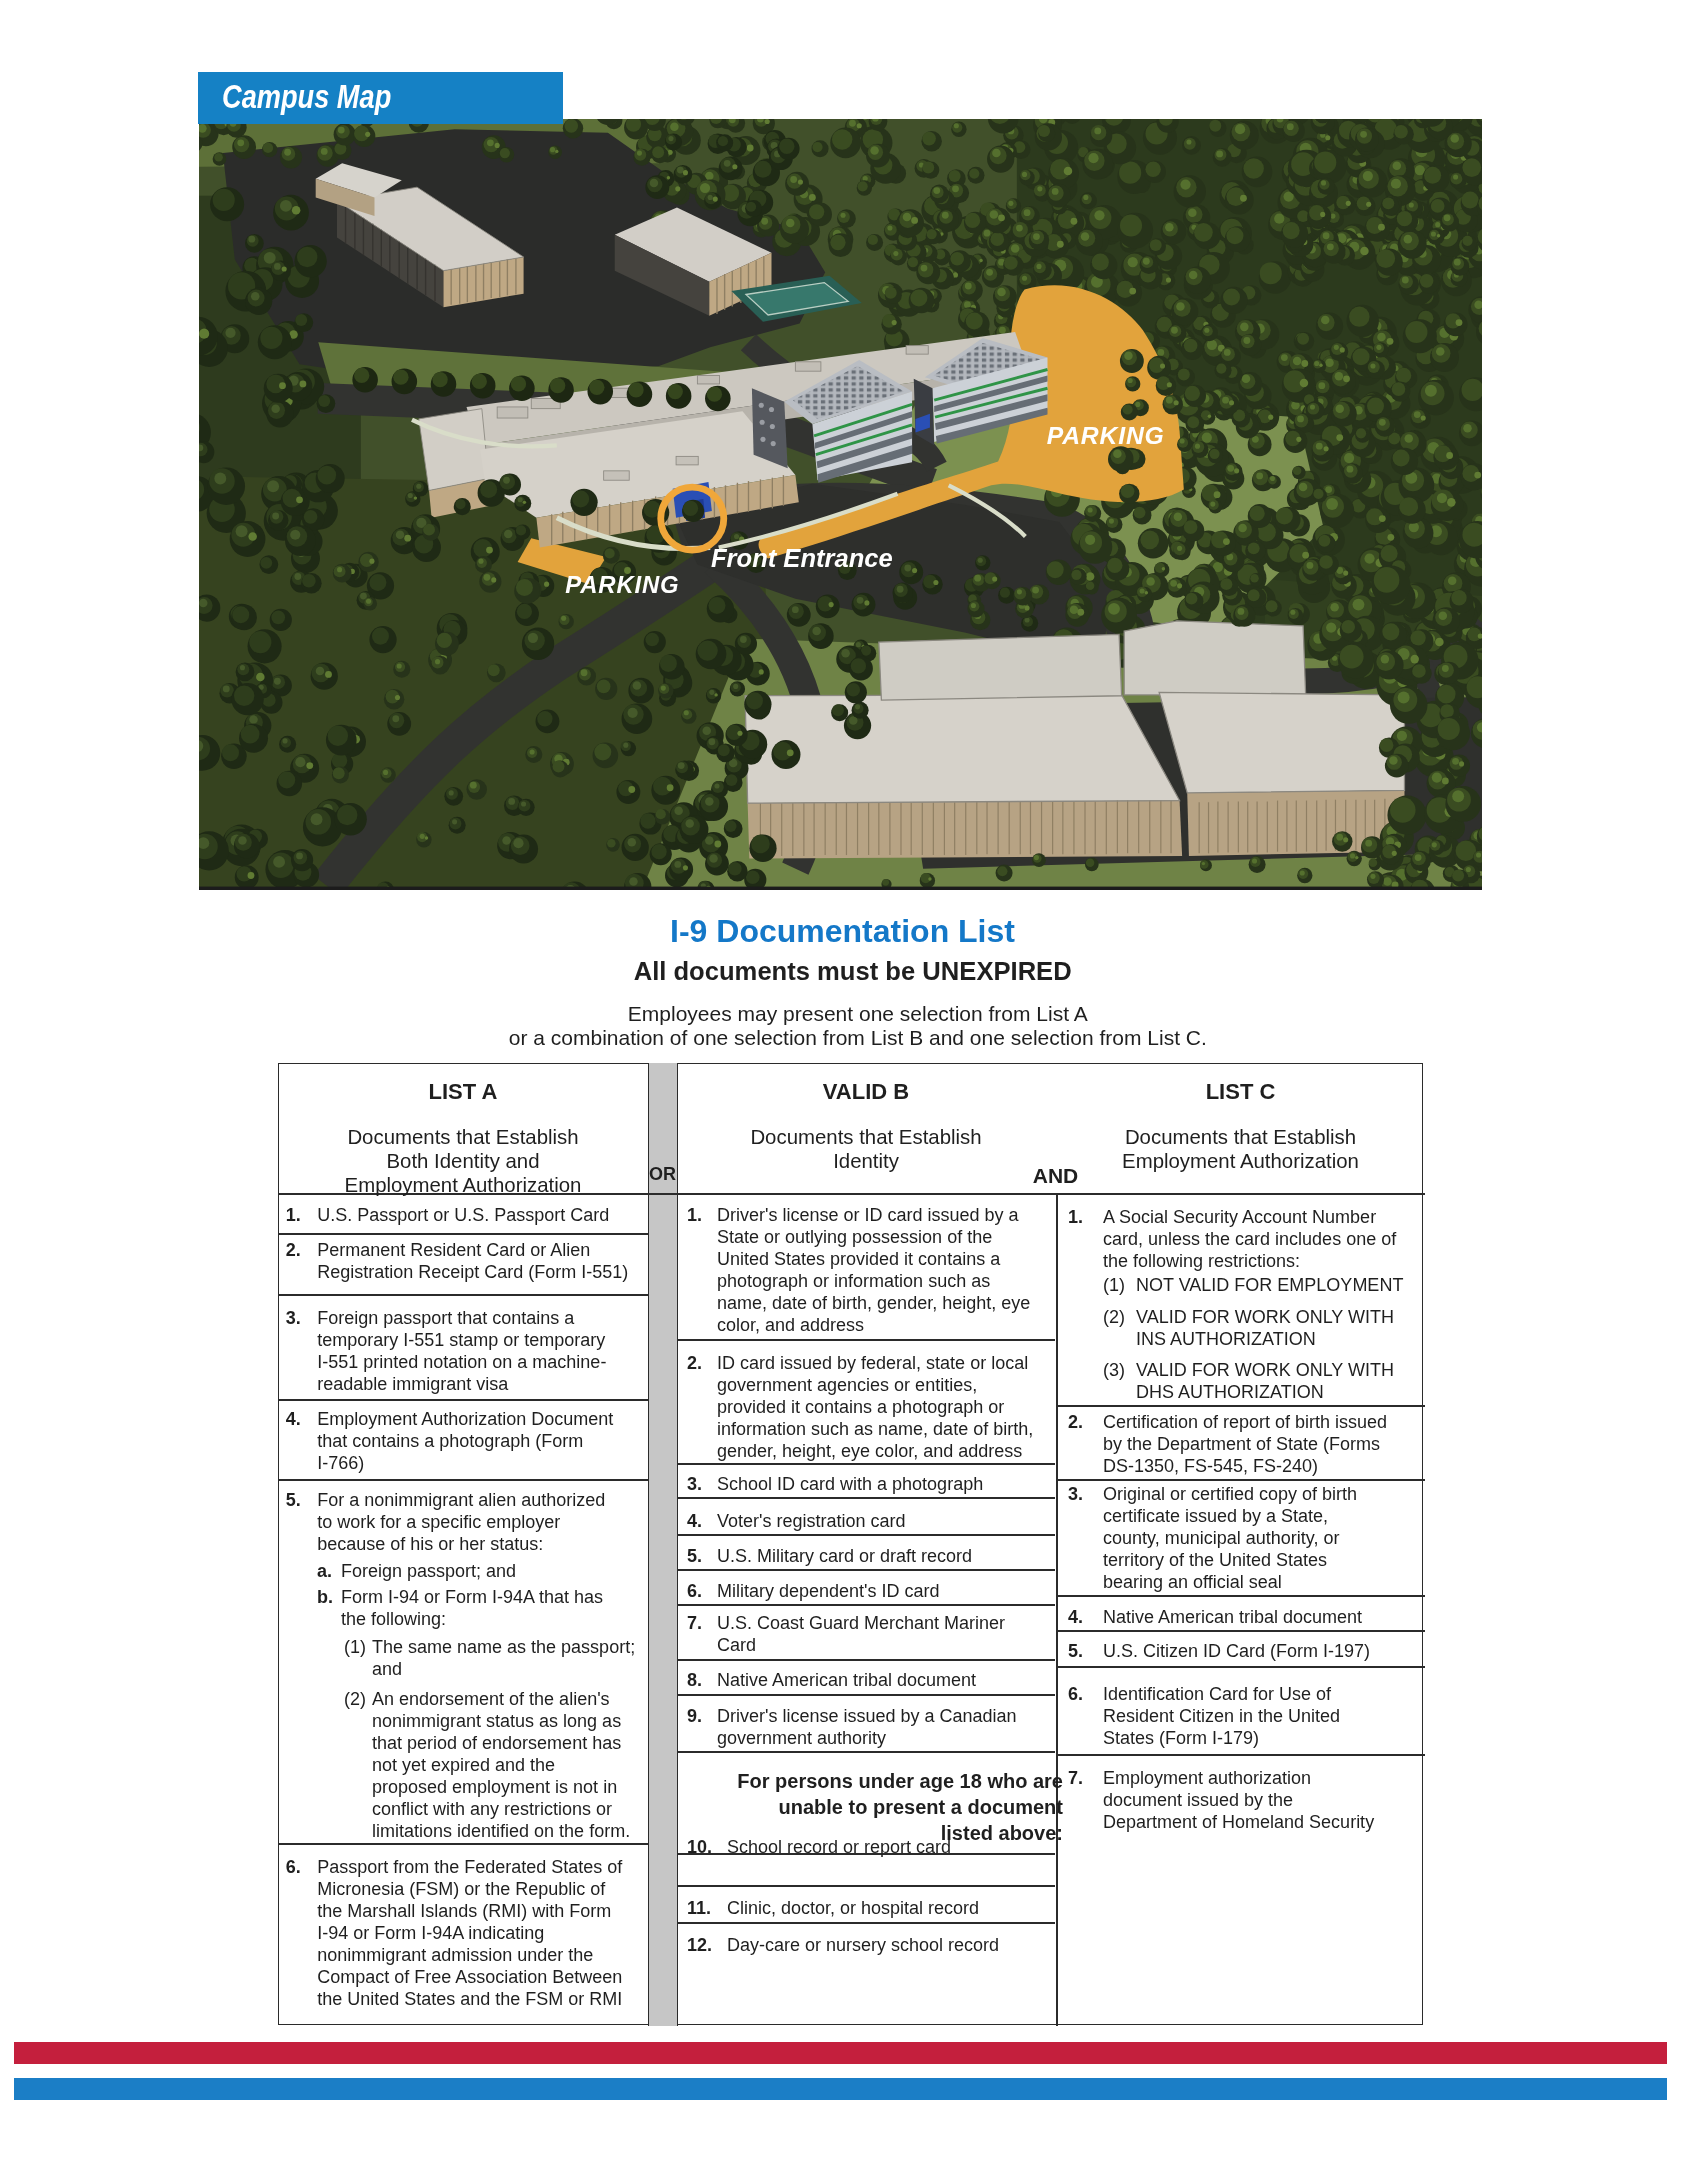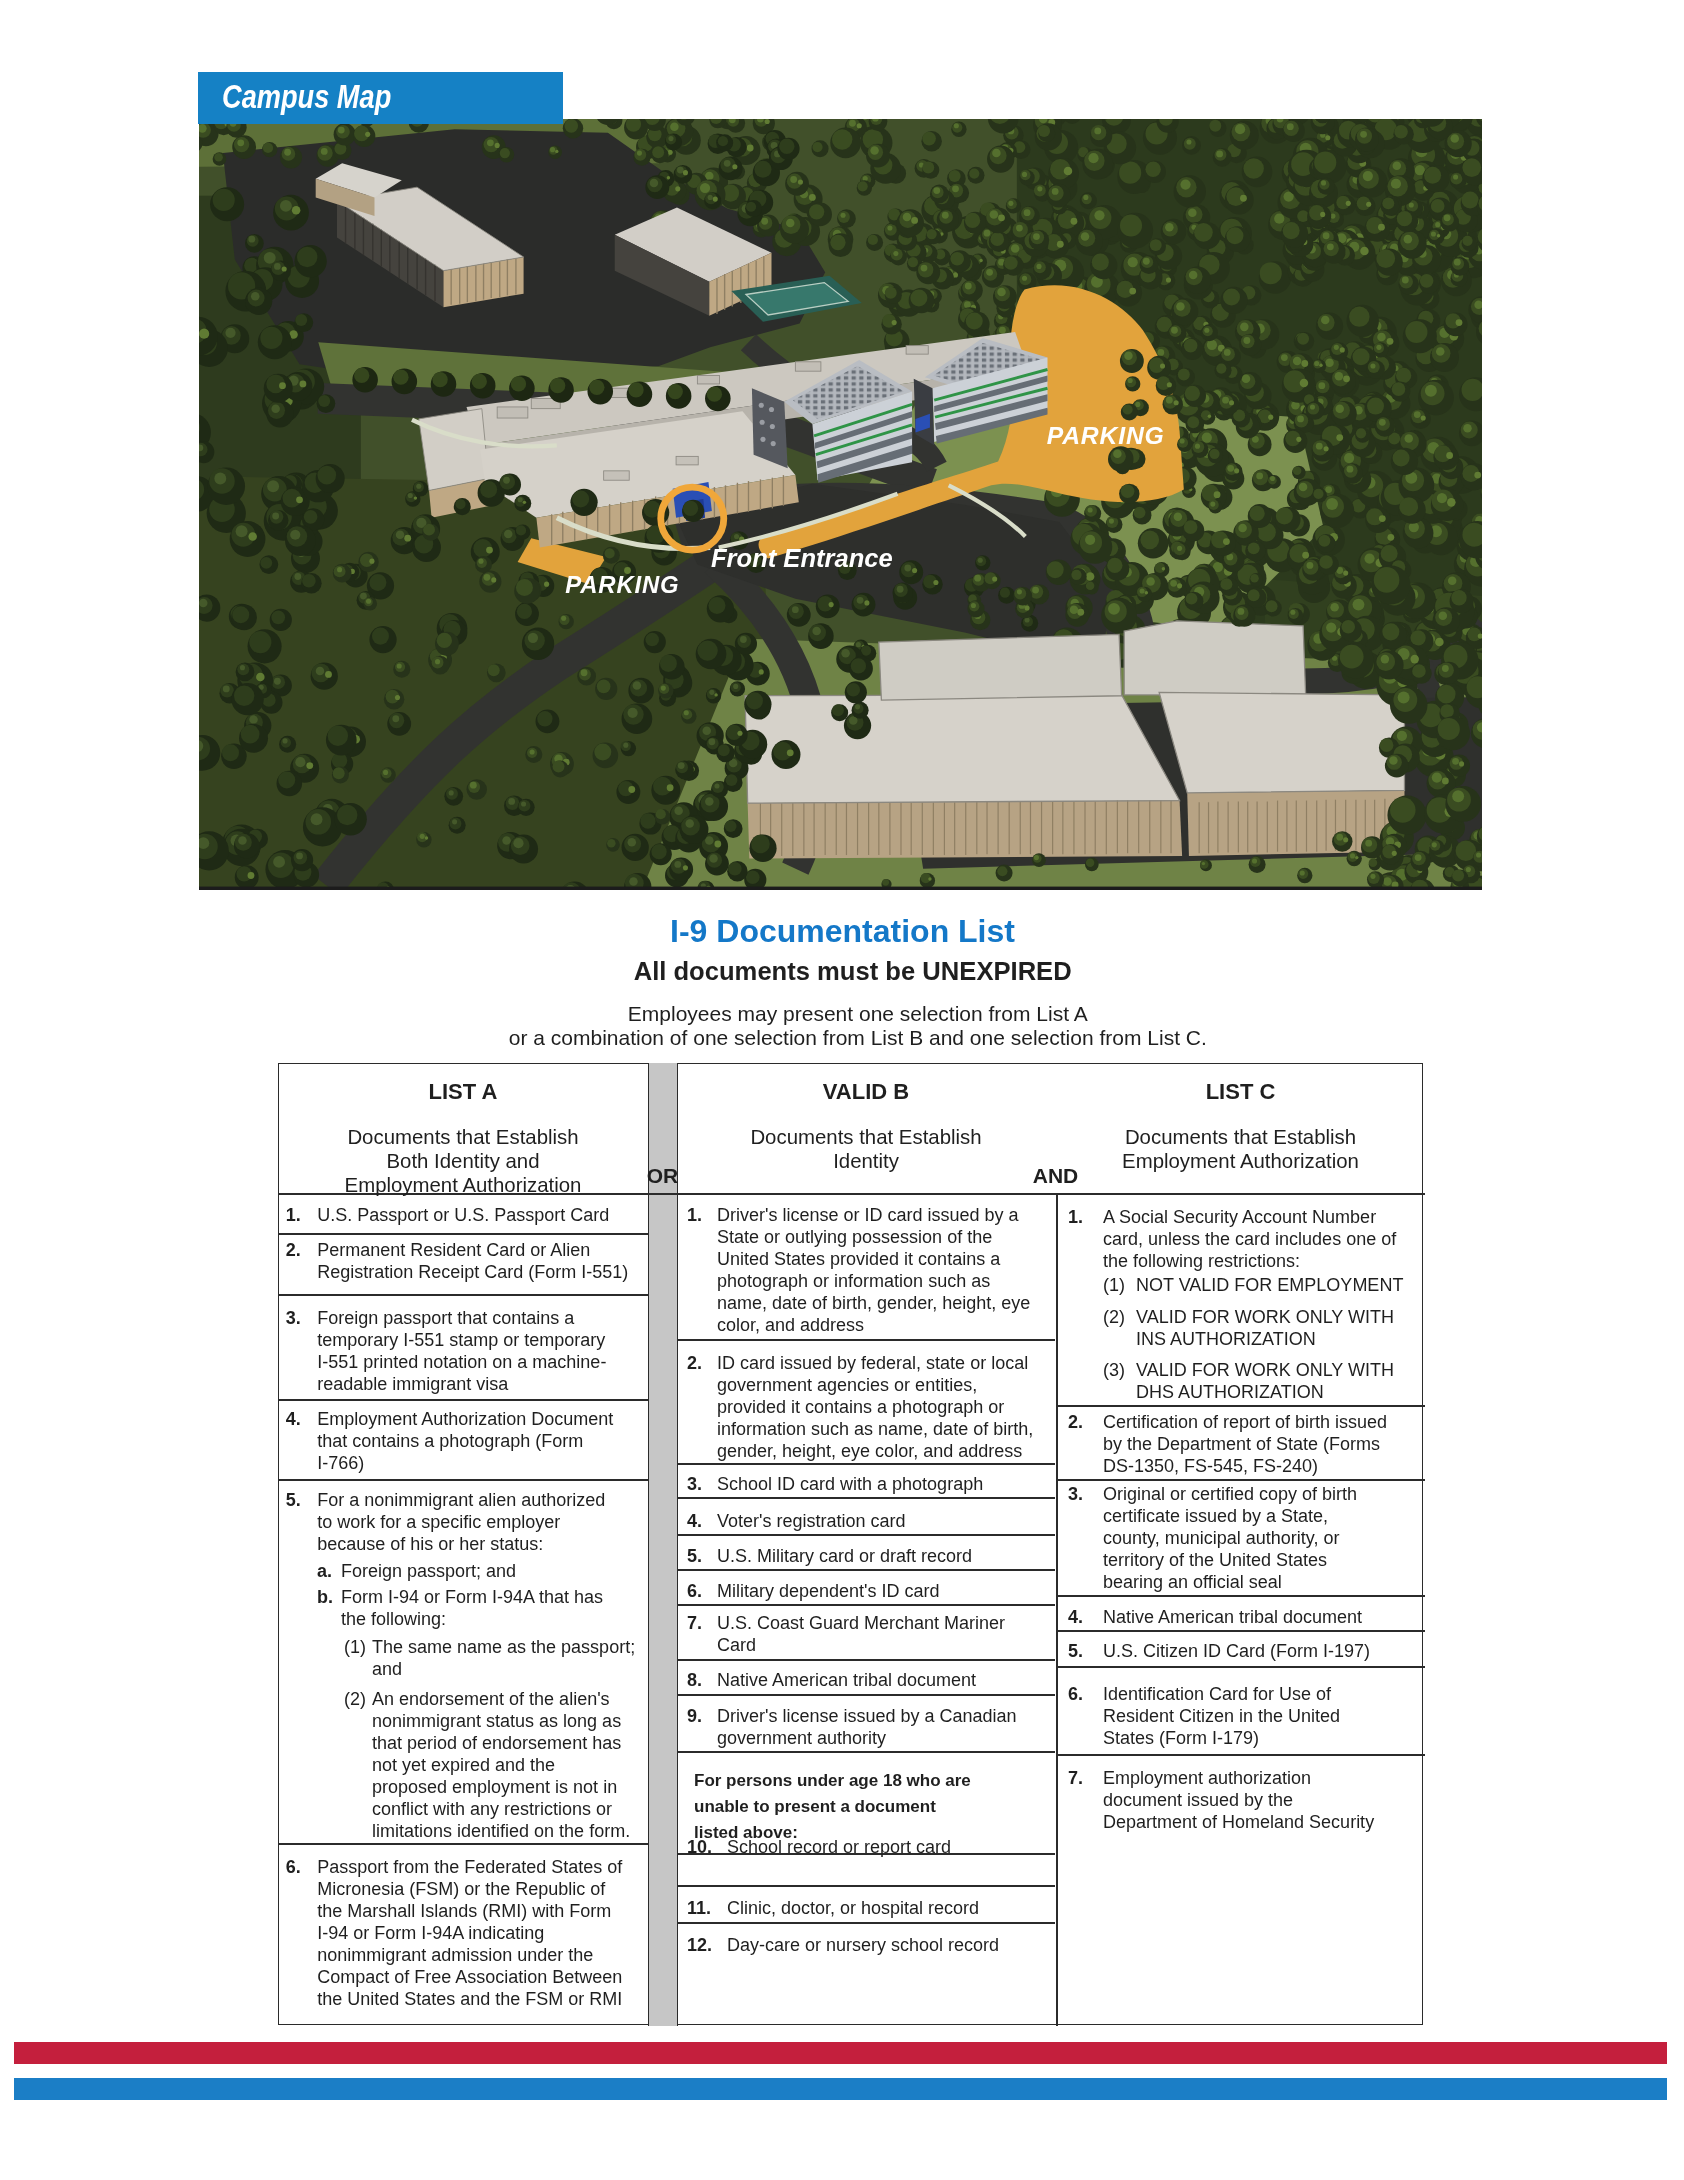--- a/index.html
+++ b/index.html
@@ -1,20 +1,20 @@
 <!DOCTYPE html>
 <html style="font-size:13.6px"><head><meta charset="utf-8">
 <style>
 html,body{margin:0;padding:0;background:#ffffff;}
 #page{position:relative;width:1685px;height:2181px;background:#ffffff;overflow:hidden;
   font-family:"Liberation Sans",sans-serif;}
 .abs{position:absolute;}
 .it{position:absolute;font-size:18px;line-height:22px;color:#1f1f1f;}
 .it .n{position:absolute;left:0;top:0;font-weight:bold;}
-.it.note{font-weight:bold;text-align:left;font-size:17px;line-height:26px;padding-left:16px;}
+.it.note{font-weight:bold;text-align:right;font-size:20px;line-height:26px;padding-left:8px;}
 .ln{position:absolute;background:#2b2b2b;}
 .hdr{position:absolute;top:16px;text-align:center;color:#1f1f1f;}
 .hdr .l1{font-size:22px;font-weight:bold;line-height:25.6px;margin-bottom:20px;}
 .hdr .l2{font-size:20.4px;font-weight:normal;line-height:24px;}
 </style></head>
 <body>
 <div id="page">
 
 <div class="abs" style="left:199px;top:119px;width:1283px;height:771px">
 <svg width="1283" height="771" viewBox="0 0 1506 905">
@@ -3478,21 +3478,21 @@
 <div class="hdr" style="left:399px;width:378px">
         <div class="l1">VALID B</div>
         <div class="l2">Documents that Establish<br>Identity</div>
       </div>
 
 <div class="hdr" style="left:778px;width:369px">
         <div class="l1">LIST C</div>
         <div class="l2">Documents that Establish<br>Employment Authorization</div>
       </div>
 
-<div style="position:absolute;left:367px;top:101px;width:35px;text-align:center;font-size:21px;font-weight:bold;color:#1f1f1f">OR</div>
+<div style="position:absolute;left:367px;top:101px;width:35px;text-align:center;font-size:18px;font-weight:bold;color:#1f1f1f">OR</div>
 
 <div style="position:absolute;left:727px;top:101px;width:101px;text-align:center;font-size:21px;font-weight:bold;color:#1f1f1f">AND</div>
 
 <div class="it " style="left:7.7px;top:141px;width:362px;padding-left:31.5px"><span class="n">1.</span>U.S. Passport or U.S. Passport Card</div>
 
 <div class="it " style="left:7.7px;top:176px;width:362px;padding-left:31.5px"><span class="n">2.</span>Permanent Resident Card or Alien<br>Registration Receipt Card (Form I-551)</div>
 
 <div class="it " style="left:7.7px;top:244px;width:362px;padding-left:31.5px"><span class="n">3.</span>Foreign passport that contains a<br>temporary I-551 stamp or temporary<br>I-551 printed notation on a machine-<br>readable immigrant visa</div>
 
 <div class="it " style="left:7.7px;top:345px;width:362px;padding-left:31.5px"><span class="n">4.</span>Employment Authorization Document<br>that contains a photograph (Form<br>I-766)</div>

